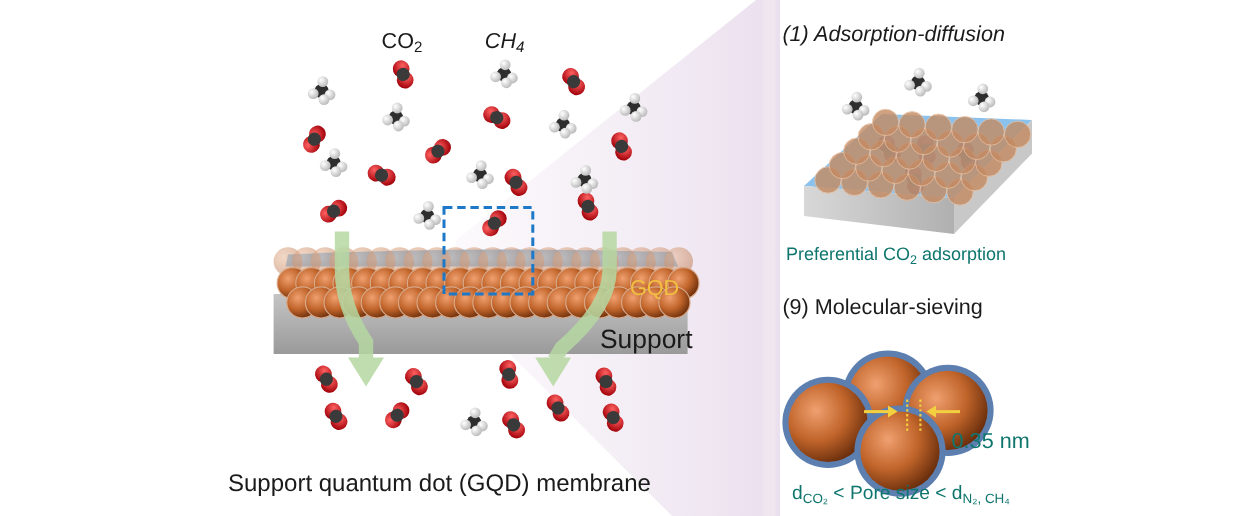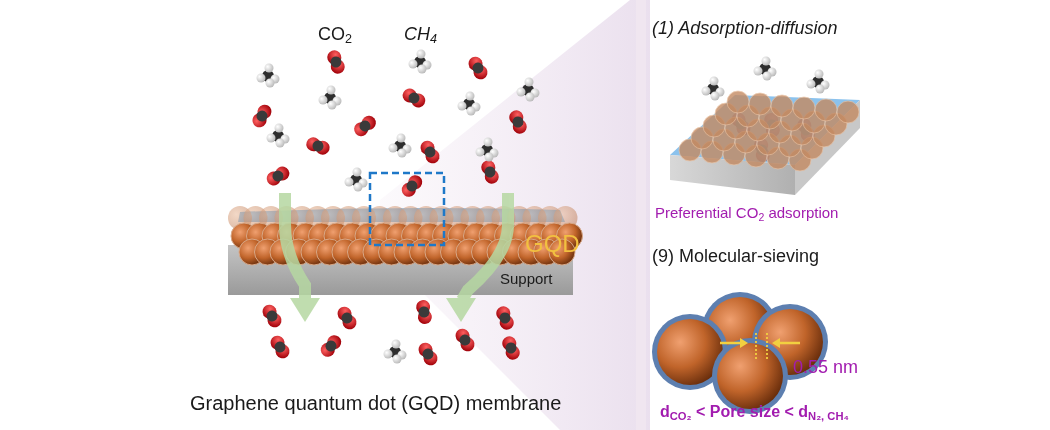--- a/index.html
+++ b/index.html
@@ -1,19 +1,19 @@
 <!DOCTYPE html>
 <html><head>
 <meta charset="utf-8">
 <style>
   html, body { margin:0; padding:0; background:#ffffff; }
   body { width:1050px; height:430px; position:relative; overflow:hidden; font-family:"Liberation Sans", sans-serif; }
   .abs { position:absolute; }
   .label { color:#1a1a1a; font-size:18px; white-space:nowrap; }
-  .orange { color:#a21caf; }
+  .orange { color:#0f766e; }
   sub { font-size:0.7em; vertical-align:-0.25em; }
   svg { position:absolute; left:0; top:0; }
 </style>
 </head>
 <body>
 
 <svg width="1050" height="430">
   <defs>
     <radialGradient id="gqd" cx="35%" cy="35%" r="70%">
       <stop offset="0%" stop-color="#f0a070"></stop>
@@ -400,26 +400,26 @@
   </g>
 </svg>
 
 <div class="abs label" style="left:318px; top:24px;">
   <span>CO</span><sub>2</sub>
 </div>
 <div class="abs label" style="left:404px; top:24px;font-style:italic;">
   <span>CH</span><sub>4</sub>
 </div>
 
-<div class="abs" style="left:525px; top:230px; font-size:24px; color:#f2c040;">GQD</div>
-<div class="abs label" style="left:500px; top:270px; font-size:15px;text-align:center;">Support</div>
-<div class="abs label" style="left:190px; top:392px; font-size:20px;">Graphene quantum dot (GQD) membrane</div>
+<div class="abs" style="left:525px; top:230px; font-size:18px; color:#f2c040;">GQD</div>
+<div class="abs label" style="left:500px; top:270px; font-size:22px;text-align:center;">Support</div>
+<div class="abs label" style="left:190px; top:392px; font-size:20px;">Support quantum dot (GQD) membrane</div>
 
 <div class="abs label" style="left:652px; top:18px;font-style:italic;">(1) Adsorption-diffusion</div>
 <div class="abs orange" style="left:655px; top:204px; font-size:15px;">
   <span>Preferential CO</span><sub>2</sub><span> adsorption</span>
 </div>
 
 <div class="abs label" style="left:652px; top:246px;">(9) Molecular-sieving</div>
-<div class="abs orange" style="left:793px; top:357px; font-size:18px;">0.55 nm</div>
-<div class="abs orange" style="left:660px; top:403px; font-size:16px;font-weight:bold;">
+<div class="abs orange" style="left:793px; top:357px; font-size:18px;">0.35 nm</div>
+<div class="abs orange" style="left:660px; top:403px; font-size:16px;">
   <span>d</span><sub>CO₂</sub><span> &lt; Pore size &lt; </span><span>d</span><sub>N₂, CH₄</sub>
 </div>
 
 </body></html>

